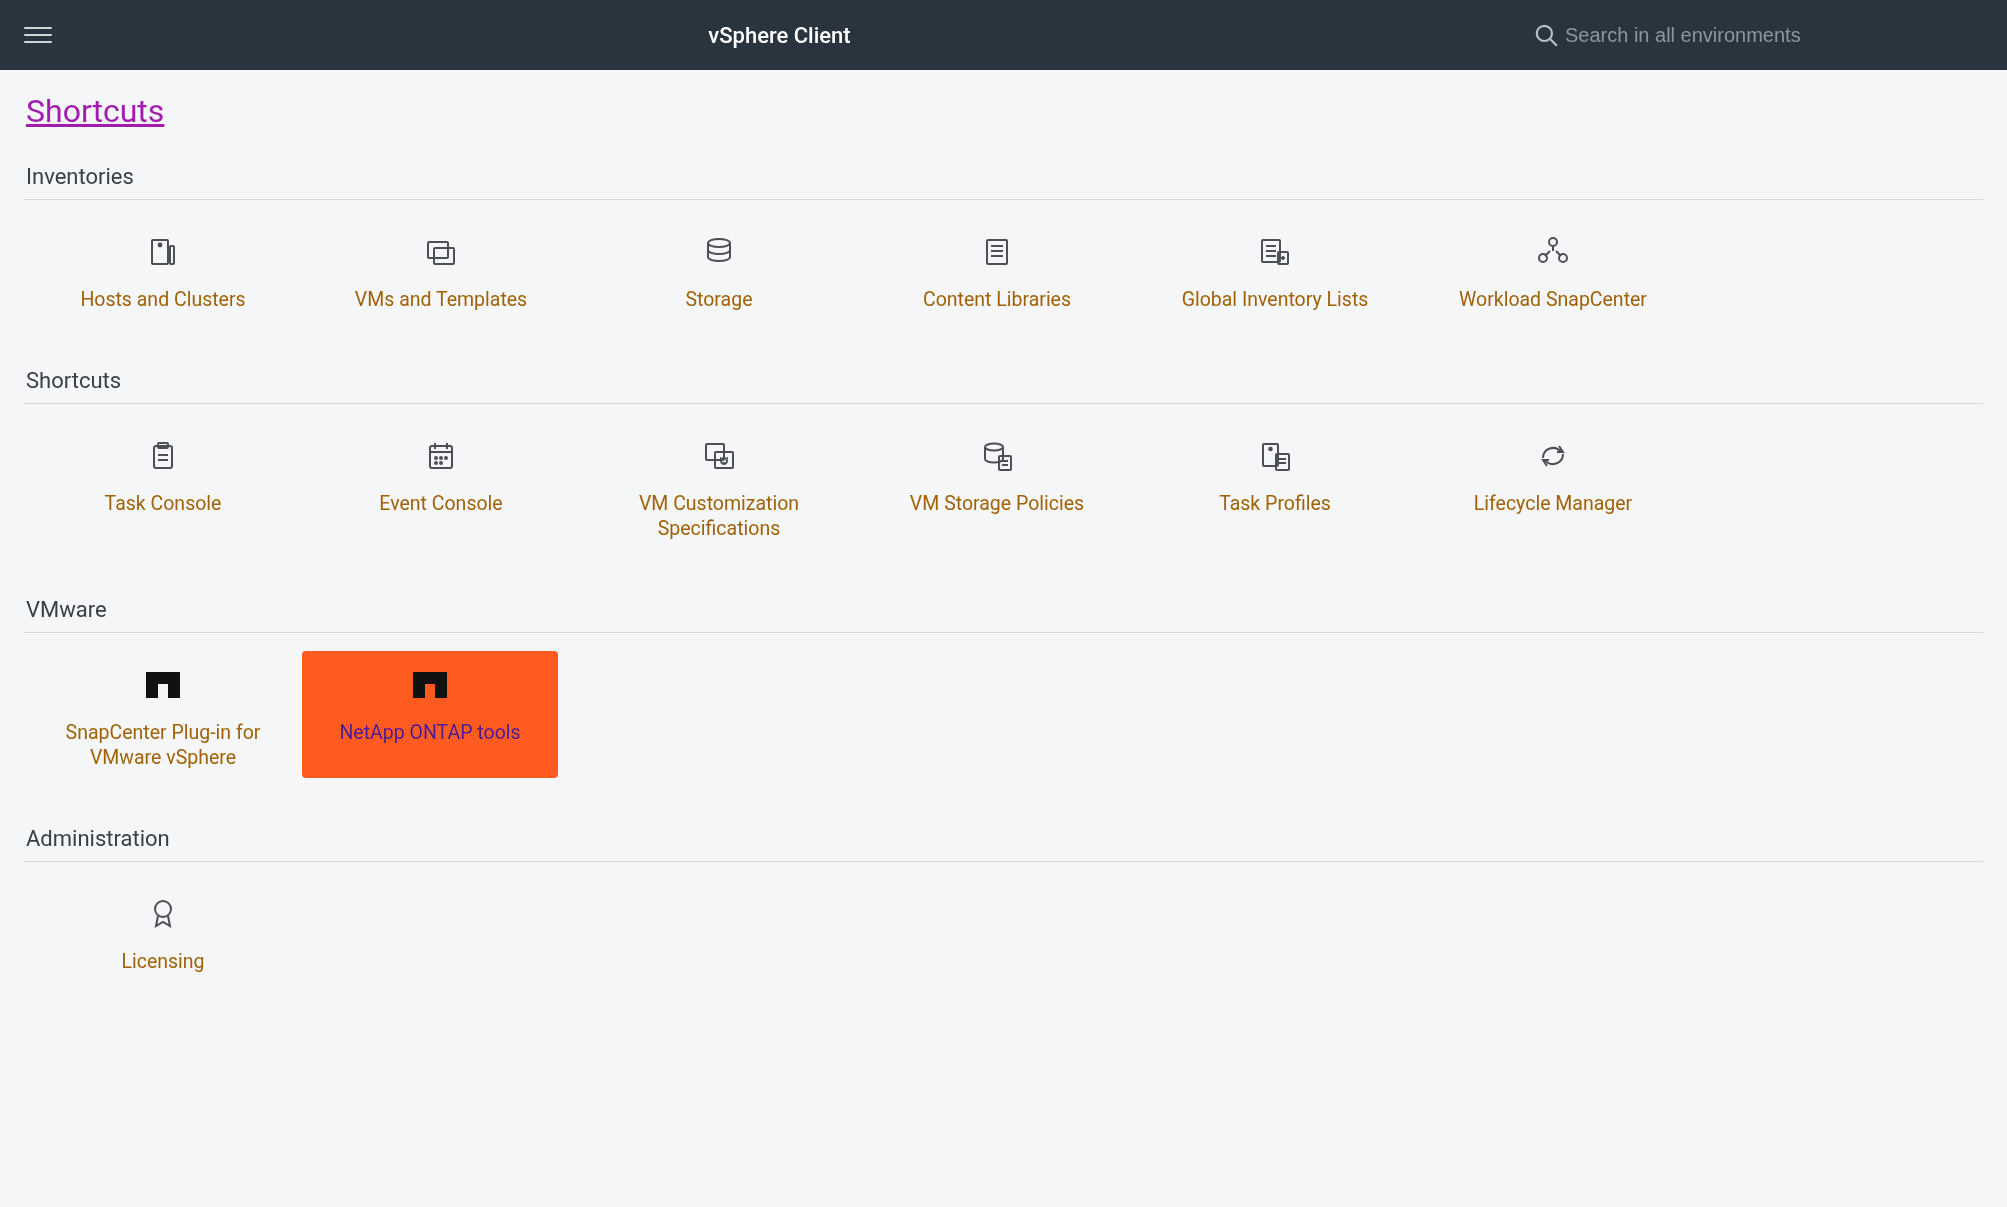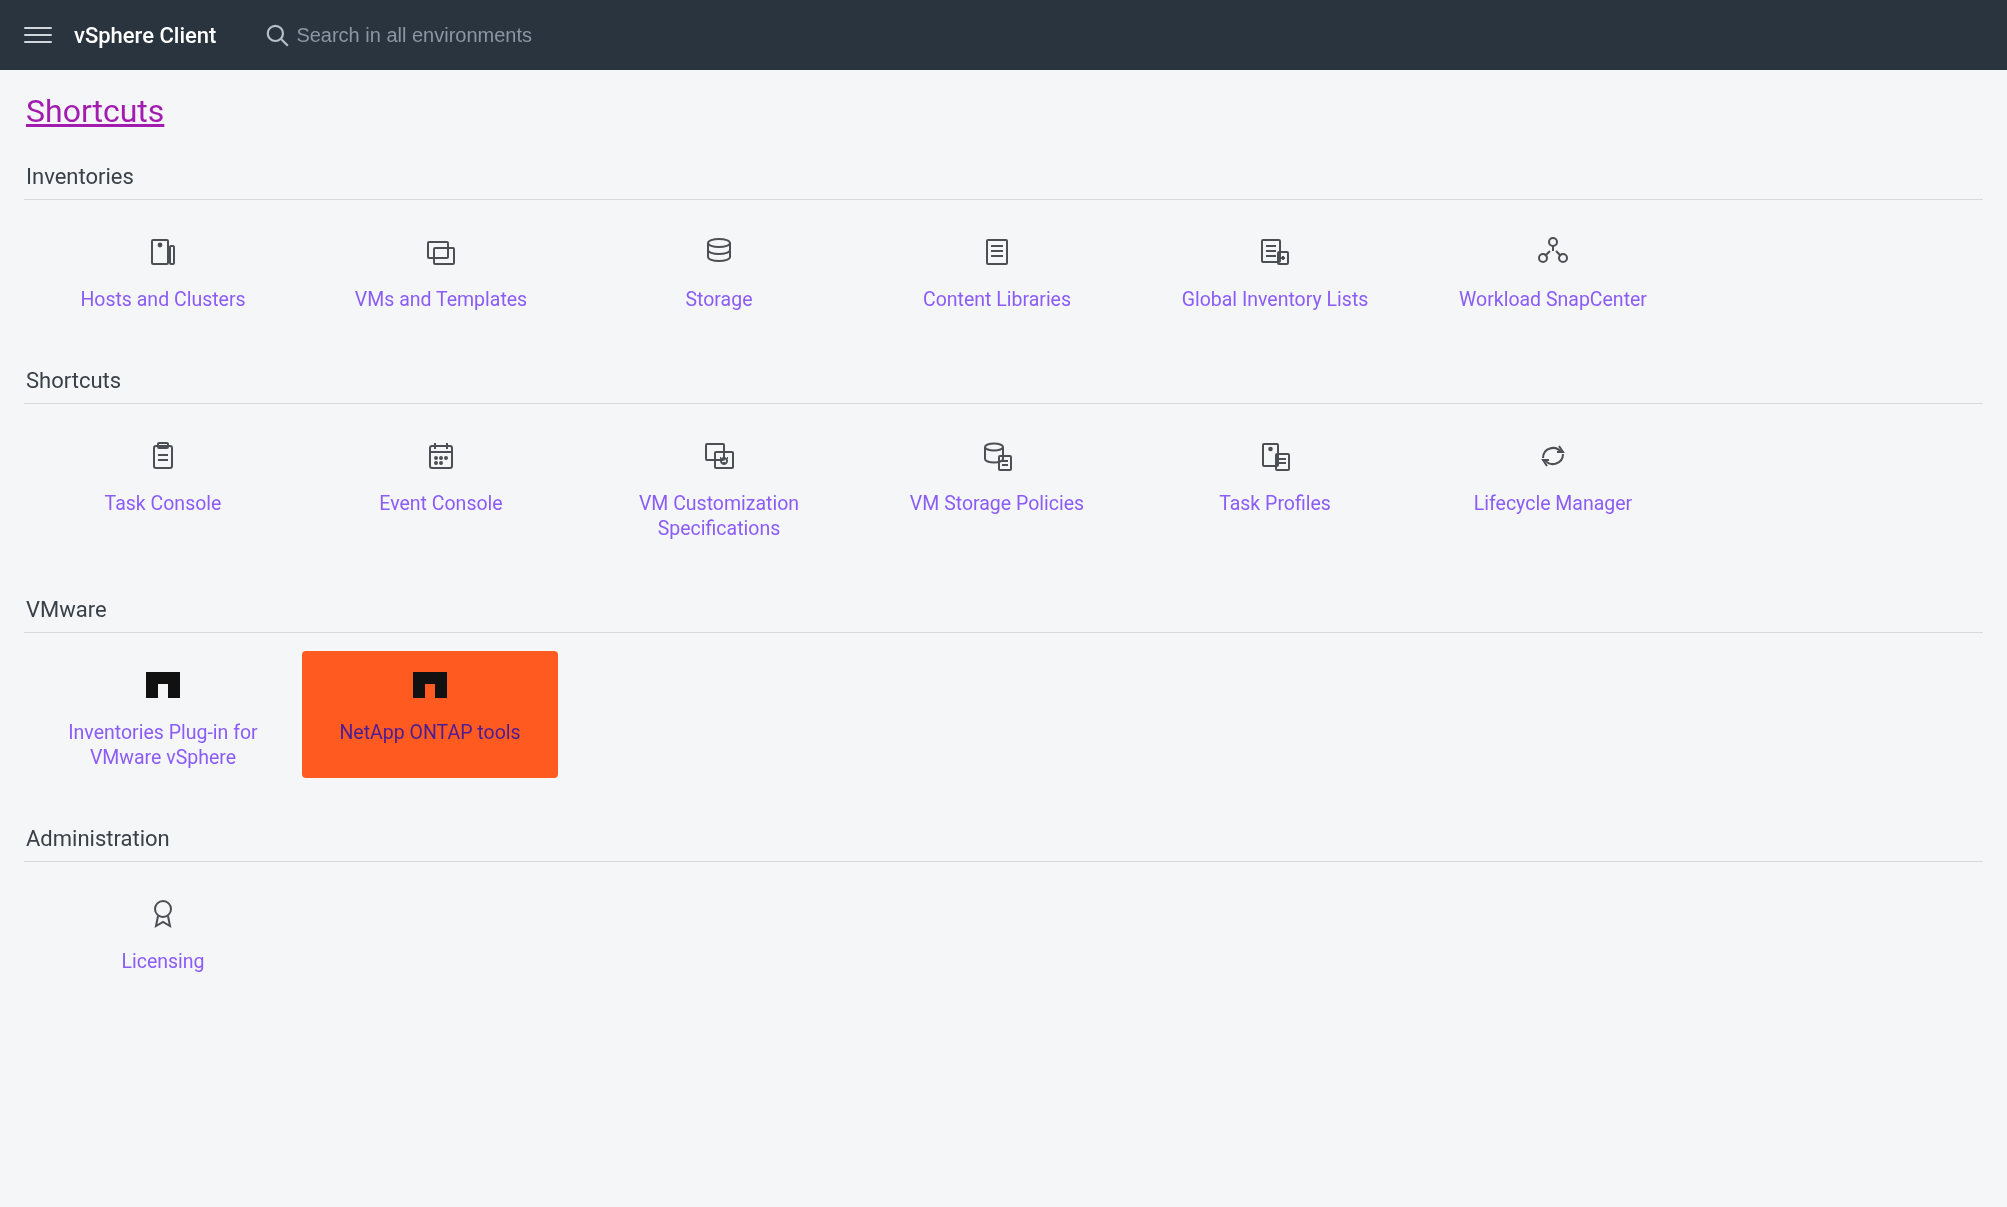--- a/index.html
+++ b/index.html
@@ -24,20 +24,21 @@
   }
 
   
   .topbar{
     display:flex;
     align-items:center;
     height:70px;
     background:var(--topbar-bg);
     padding:0 24px;
     gap:22px;
+    justify-content:space-between;
   }
   .hamburger{
     display:flex;flex-direction:column;justify-content:center;gap:5px;
     width:28px;height:28px;cursor:pointer;
   }
   .hamburger span{display:block;height:2px;background:#cfd6dc;border-radius:1px;}
   .brand{
     color:var(--topbar-fg);
     font-size:22px;
     font-weight:500;
@@ -73,21 +74,21 @@
     width:278px;
     display:flex;flex-direction:column;align-items:center;justify-content:flex-start;
     text-align:center;
     padding:12px 10px 8px 10px;
     cursor:pointer;
   }
   .tile .icon{
     height:44px;display:flex;align-items:center;justify-content:center;margin-bottom:14px;
   }
   .tile .icon svg{width:36px;height:36px;stroke:var(--icon);}
-  .tile .label{color:#8b5cf6;font-size:19.5px;line-height:1.25;max-width:240px;}
+  .tile .label{color:#a16207;font-size:19.5px;line-height:1.25;max-width:240px;}
   .tile.highlight{
     background:var(--highlight);
     border-radius:4px;
     padding:12px 20px 10px 20px;
     width:256px;
   }
   .tile.highlight .label{color:#4c1d95;}
   .netapp-logo{width:34px;height:26px;position:relative;}
   .netapp-logo::before,.netapp-logo::after{content:"";position:absolute;top:0;background:#111;}
   .netapp-logo::before{left:0;width:12px;height:26px;}
@@ -269,21 +270,21 @@
 
   <div class="section">
     <div class="section-header">VMware</div>
     <div class="tiles">
       <div class="tile">
         <div class="icon">
           <div class="netapp-logo">
               <span class="bar"></span>
             </div>
         </div>
-        <div class="label">Inventories Plug-in for VMware vSphere</div>
+        <div class="label">SnapCenter Plug-in for VMware vSphere</div>
       </div>
       <div class="tile highlight">
         <div class="icon">
           <div class="netapp-logo">
               <span class="bar"></span>
             </div>
         </div>
         <div class="label">NetApp ONTAP tools</div>
       </div>
     </div>

